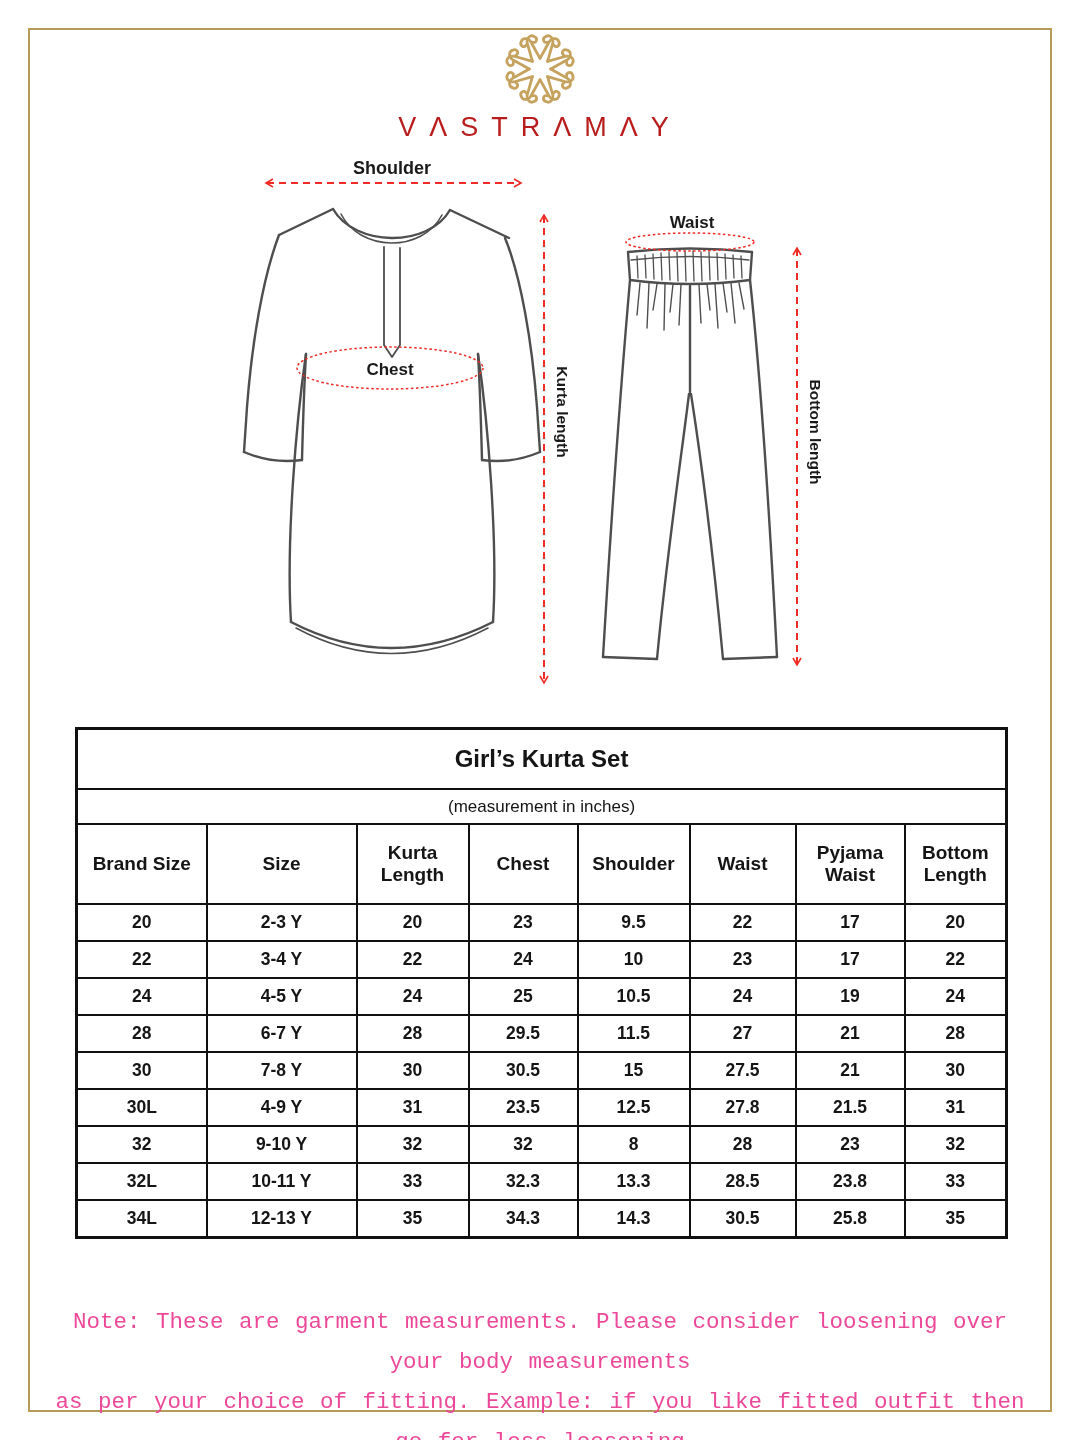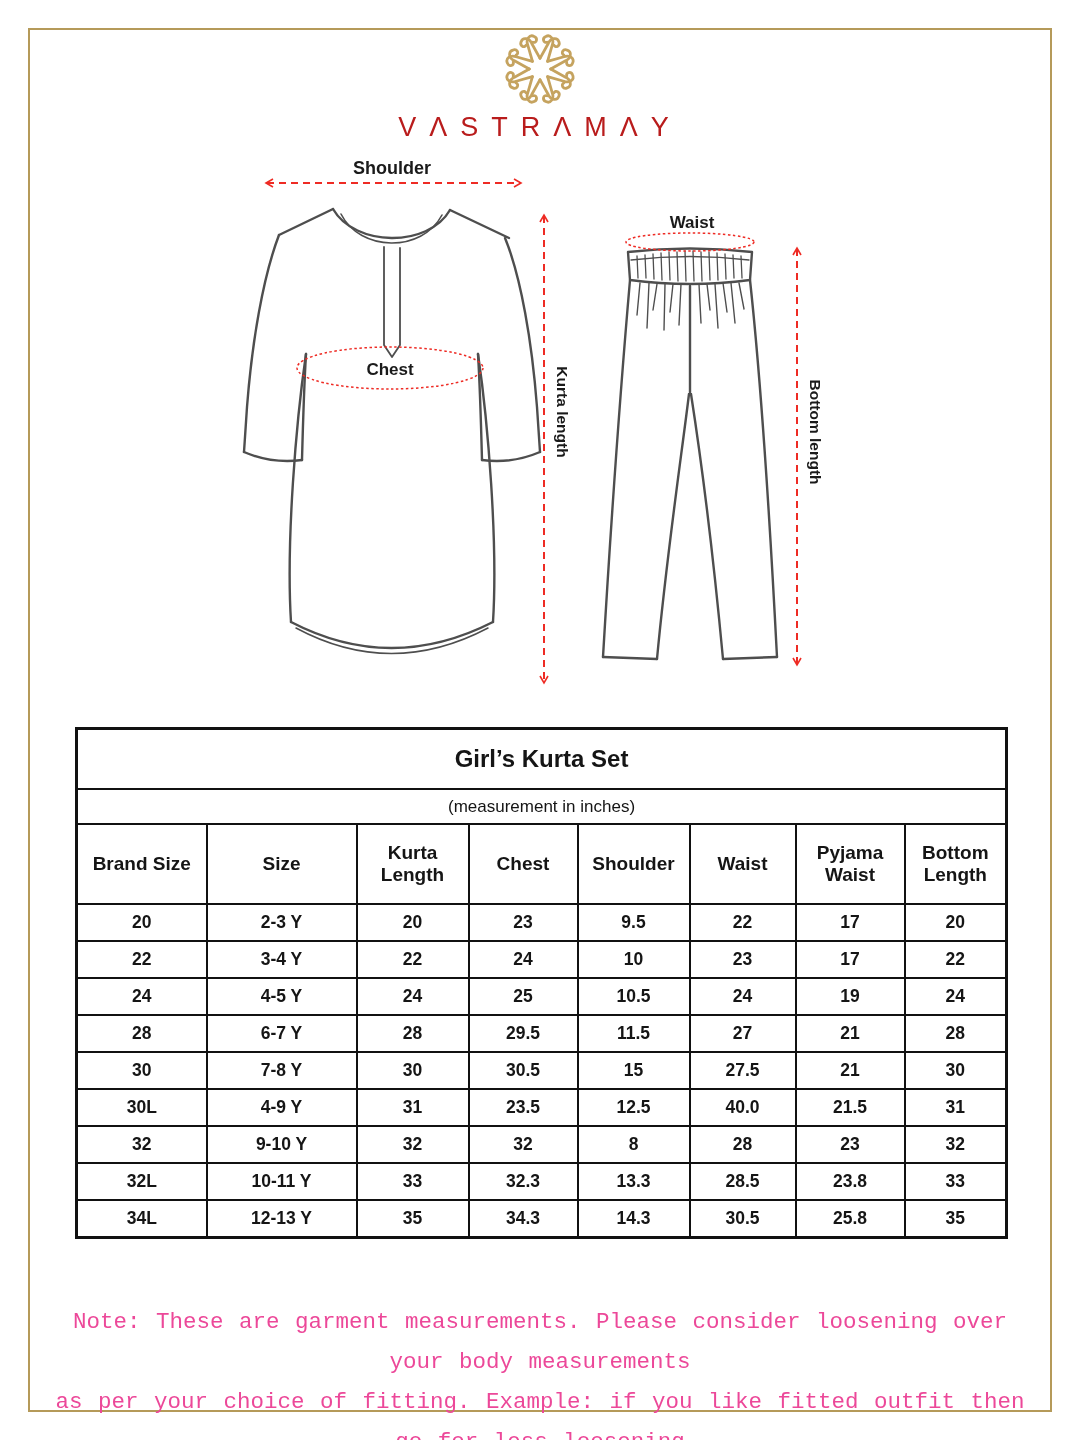--- a/index.html
+++ b/index.html
@@ -226,21 +226,21 @@
         <td>27.5</td>
         <td>21</td>
         <td>30</td>
       </tr>
       <tr>
         <td>30L</td>
         <td>4-9 Y</td>
         <td>31</td>
         <td>23.5</td>
         <td>12.5</td>
-        <td>40.0</td>
+        <td>27.8</td>
         <td>21.5</td>
         <td>31</td>
       </tr>
       <tr>
         <td>32</td>
         <td>9-10 Y</td>
         <td>32</td>
         <td>32</td>
         <td>8</td>
         <td>28</td>

